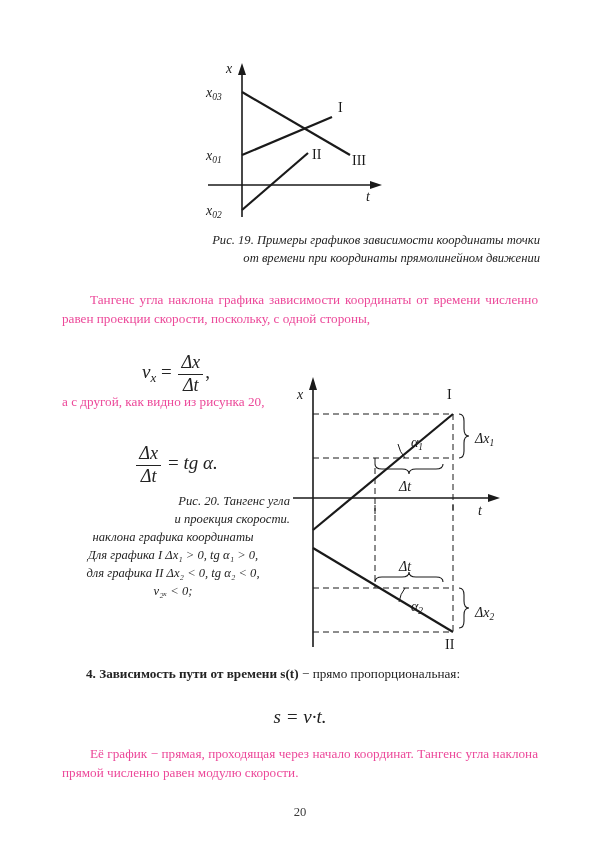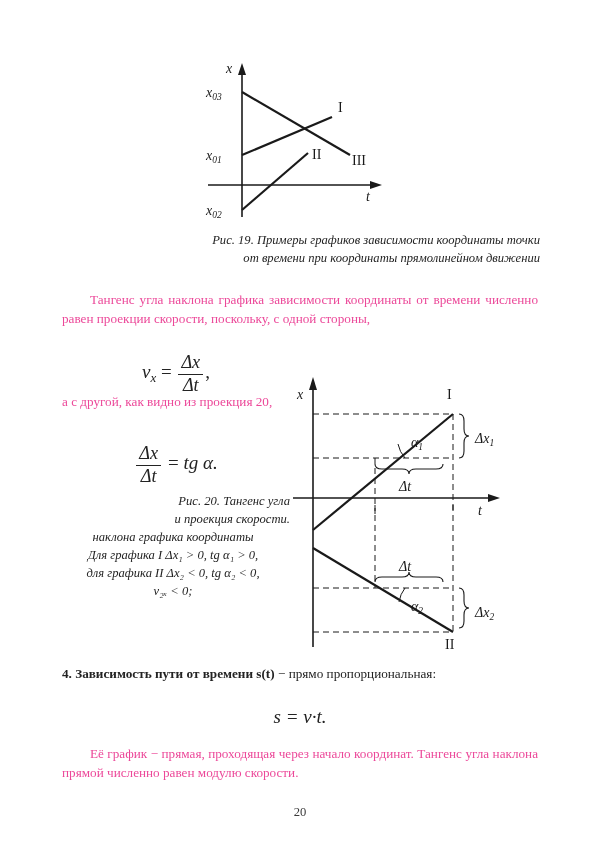--- a/index.html
+++ b/index.html
@@ -42,21 +42,21 @@
     font-size: 19px;
     color: #232323;
     text-align: center;
   }
   .heading {
     position: absolute;
     font-size: 13.2px;
     line-height: 19.5px;
     color: #232323;
   }
-  .heading b { font-weight: bold; }
+  .heading b { font-weight: bold; margin-left: 24px; }
   .pageno {
     position: absolute;
     width: 100%;
     text-align: center;
     font-size: 12.6px;
     color: #3a3a3a;
   }
   sub {
     font-size: 0.68em;
     vertical-align: -0.28em;
@@ -144,21 +144,21 @@
 
   <div class="formula" style="left:62px; top:352px; width:228px;">
     <span><span>v</span><sub>x</sub></span>
     <span class="up">=</span>
     <span class="frac">
       <span class="num">Δx</span>
       <span class="den">Δt</span>
     </span><span class="up">,</span>
   </div>
 
-  <div class="para" style="left:62px; top:392px; width:228px;">а с другой, как видно из проекция 20,</div>
+  <div class="para" style="left:62px; top:392px; width:228px;">а с другой, как видно из рисунка 20,</div>
 
   <div class="formula" style="left:62px; top:443px; width:228px;">
     <span class="frac">
       <span class="num">Δx</span>
       <span class="den">Δt</span>
     </span>
     <span class="up">=</span>
     <span>tg α.</span>
   </div>
 

